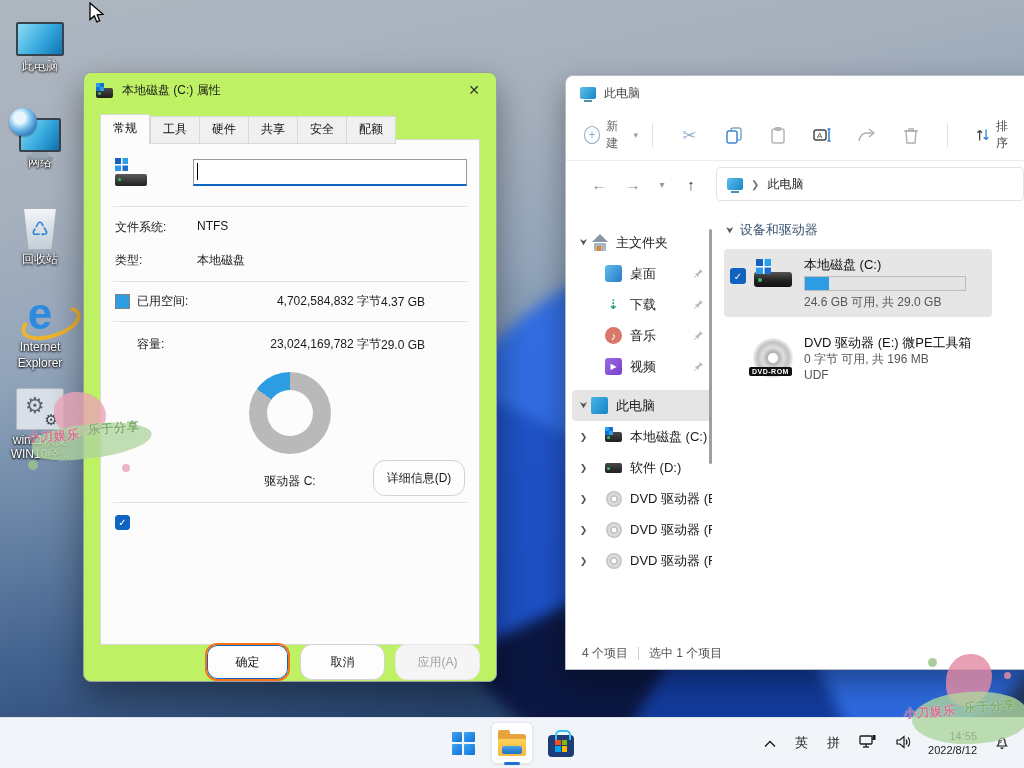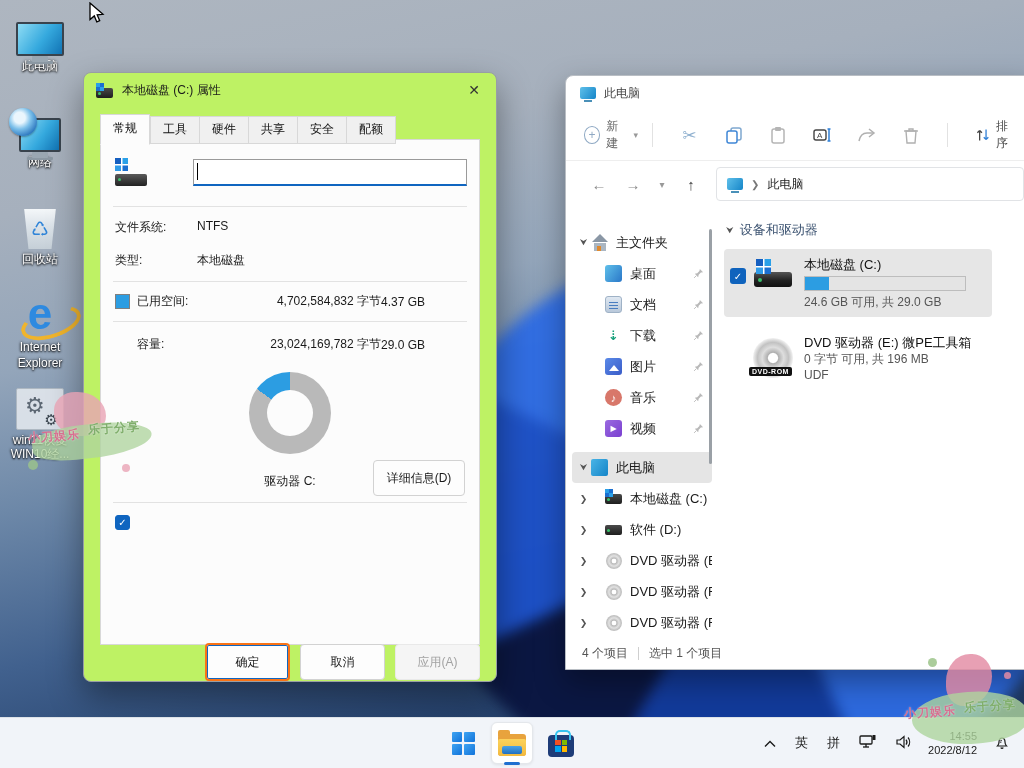--- a/index.html
+++ b/index.html
@@ -162,21 +162,21 @@
   .sprow .lab{width:130px;}
   .sprow .bytes{flex:1;text-align:right;}
   .sprow .gb{width:78px;text-align:left;padding-right:6px;}
   .donut-wrap{display:flex;justify-content:center;margin-top:12px;}
   .donut{position:relative;width:82px;height:82px;border-radius:50%;}
   .donut i{position:absolute;left:50%;top:50%;transform:translate(-50%,-50%);width:46px;height:46px;
     border-radius:50%;background:#fcfcfc;}
   .drive-cap-row{position:relative;height:40px;margin-top:4px;}
   .drive-cap{position:absolute;left:0;right:0;bottom:8px;text-align:center;}
   .btn{display:inline-flex;align-items:center;justify-content:center;height:26px;padding:17px 12px;
-    background:#fdfdfd;border:1px solid #d2d2d2;border-radius:4px;font-size:12px;cursor:pointer;box-sizing:border-box;}
+    background:#fdfdfd;border:1px solid #d2d2d2;border-radius:12px;font-size:12px;cursor:pointer;box-sizing:border-box;}
   .details-btn{position:absolute;right:4px;bottom:2px;min-width:92px;}
   .chk-row{display:flex;align-items:center;gap:9px;padding:8px 4px;}
   .chk-row.first{margin-top:26px;}
   .cbox{width:15px;height:15px;border:1px solid #8a8a8a;border-radius:3px;background:#fff;box-sizing:border-box;
     display:flex;align-items:center;justify-content:center;flex-shrink:0;cursor:pointer;}
   .cbox.checked{background:#0f65c0;border-color:#0f65c0;color:#fff;font-size:10px;}
   .dlg-footer{position:absolute;left:0;right:0;bottom:0;height:38px;display:flex;align-items:center;
     justify-content:flex-end;gap:10px;padding:0 16px;}
   .dlg-footer .btn{width:85px;}
   .btn.default{border:2px solid #f97316;box-shadow:inset 0 0 0 1px #0f65c0;}
@@ -361,46 +361,22 @@
           <span class="sicon i-desk"></span>
           <span>桌面</span>
           <svg class="pin" width="11" height="11" viewBox="0 0 12 12">
               <path d="M7.5 1l3.5 3.5-2.4.5L6.2 7.4 5.6 10 2 6.4 4.6 5.8 7 3.4z" fill="#8a8a8a"></path>
               <line x1="3.6" y1="8.4" x2="1.2" y2="10.8" stroke="#8a8a8a"></line>
             </svg>
         </div>
         <div class="srow">
           <span class="chev"></span>
             <span class="tree-ind"></span>
-          <span class="sicon i-doc">
-              <i></i>
-            </span>
-          <span>文档</span>
-          <svg class="pin" width="11" height="11" viewBox="0 0 12 12">
-              <path d="M7.5 1l3.5 3.5-2.4.5L6.2 7.4 5.6 10 2 6.4 4.6 5.8 7 3.4z" fill="#8a8a8a"></path>
-              <line x1="3.6" y1="8.4" x2="1.2" y2="10.8" stroke="#8a8a8a"></line>
-            </svg>
-        </div>
-        <div class="srow">
-          <span class="chev"></span>
-            <span class="tree-ind"></span>
           <span class="sicon i-down">⇣</span>
           <span>下载</span>
-          <svg class="pin" width="11" height="11" viewBox="0 0 12 12">
-              <path d="M7.5 1l3.5 3.5-2.4.5L6.2 7.4 5.6 10 2 6.4 4.6 5.8 7 3.4z" fill="#8a8a8a"></path>
-              <line x1="3.6" y1="8.4" x2="1.2" y2="10.8" stroke="#8a8a8a"></line>
-            </svg>
-        </div>
-        <div class="srow">
-          <span class="chev"></span>
-            <span class="tree-ind"></span>
-          <span class="sicon i-pic">
-              <i></i>
-            </span>
-          <span>图片</span>
           <svg class="pin" width="11" height="11" viewBox="0 0 12 12">
               <path d="M7.5 1l3.5 3.5-2.4.5L6.2 7.4 5.6 10 2 6.4 4.6 5.8 7 3.4z" fill="#8a8a8a"></path>
               <line x1="3.6" y1="8.4" x2="1.2" y2="10.8" stroke="#8a8a8a"></line>
             </svg>
         </div>
         <div class="srow">
           <span class="chev"></span>
             <span class="tree-ind"></span>
           <span class="sicon i-music">♪</span>
           <span>音乐</span>

